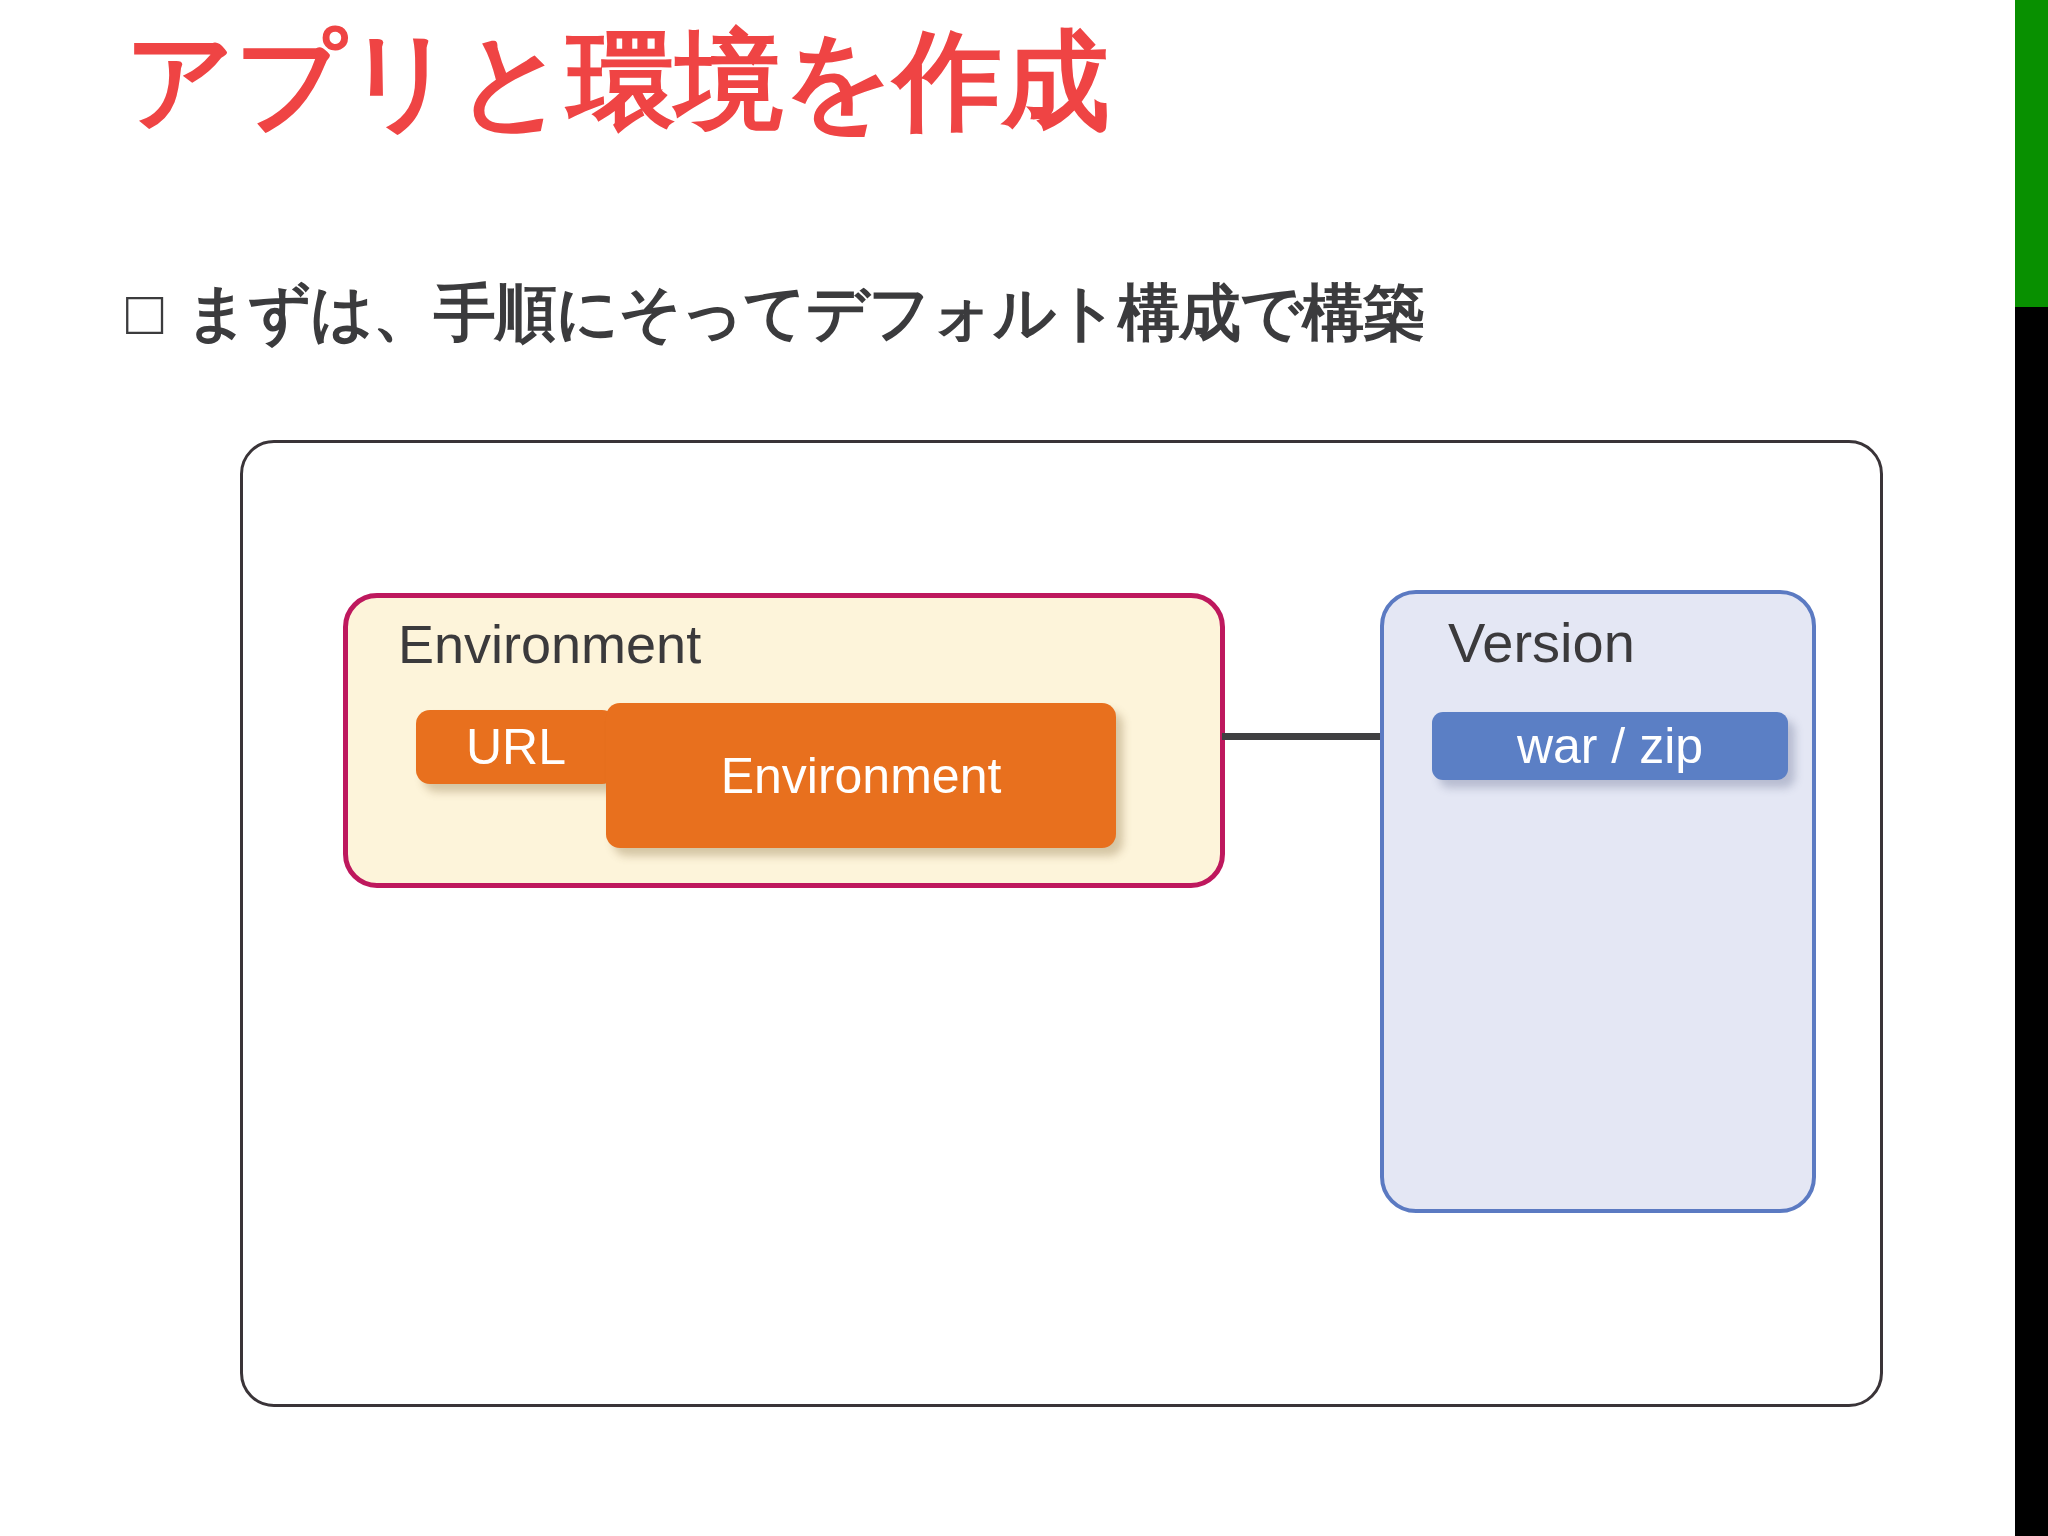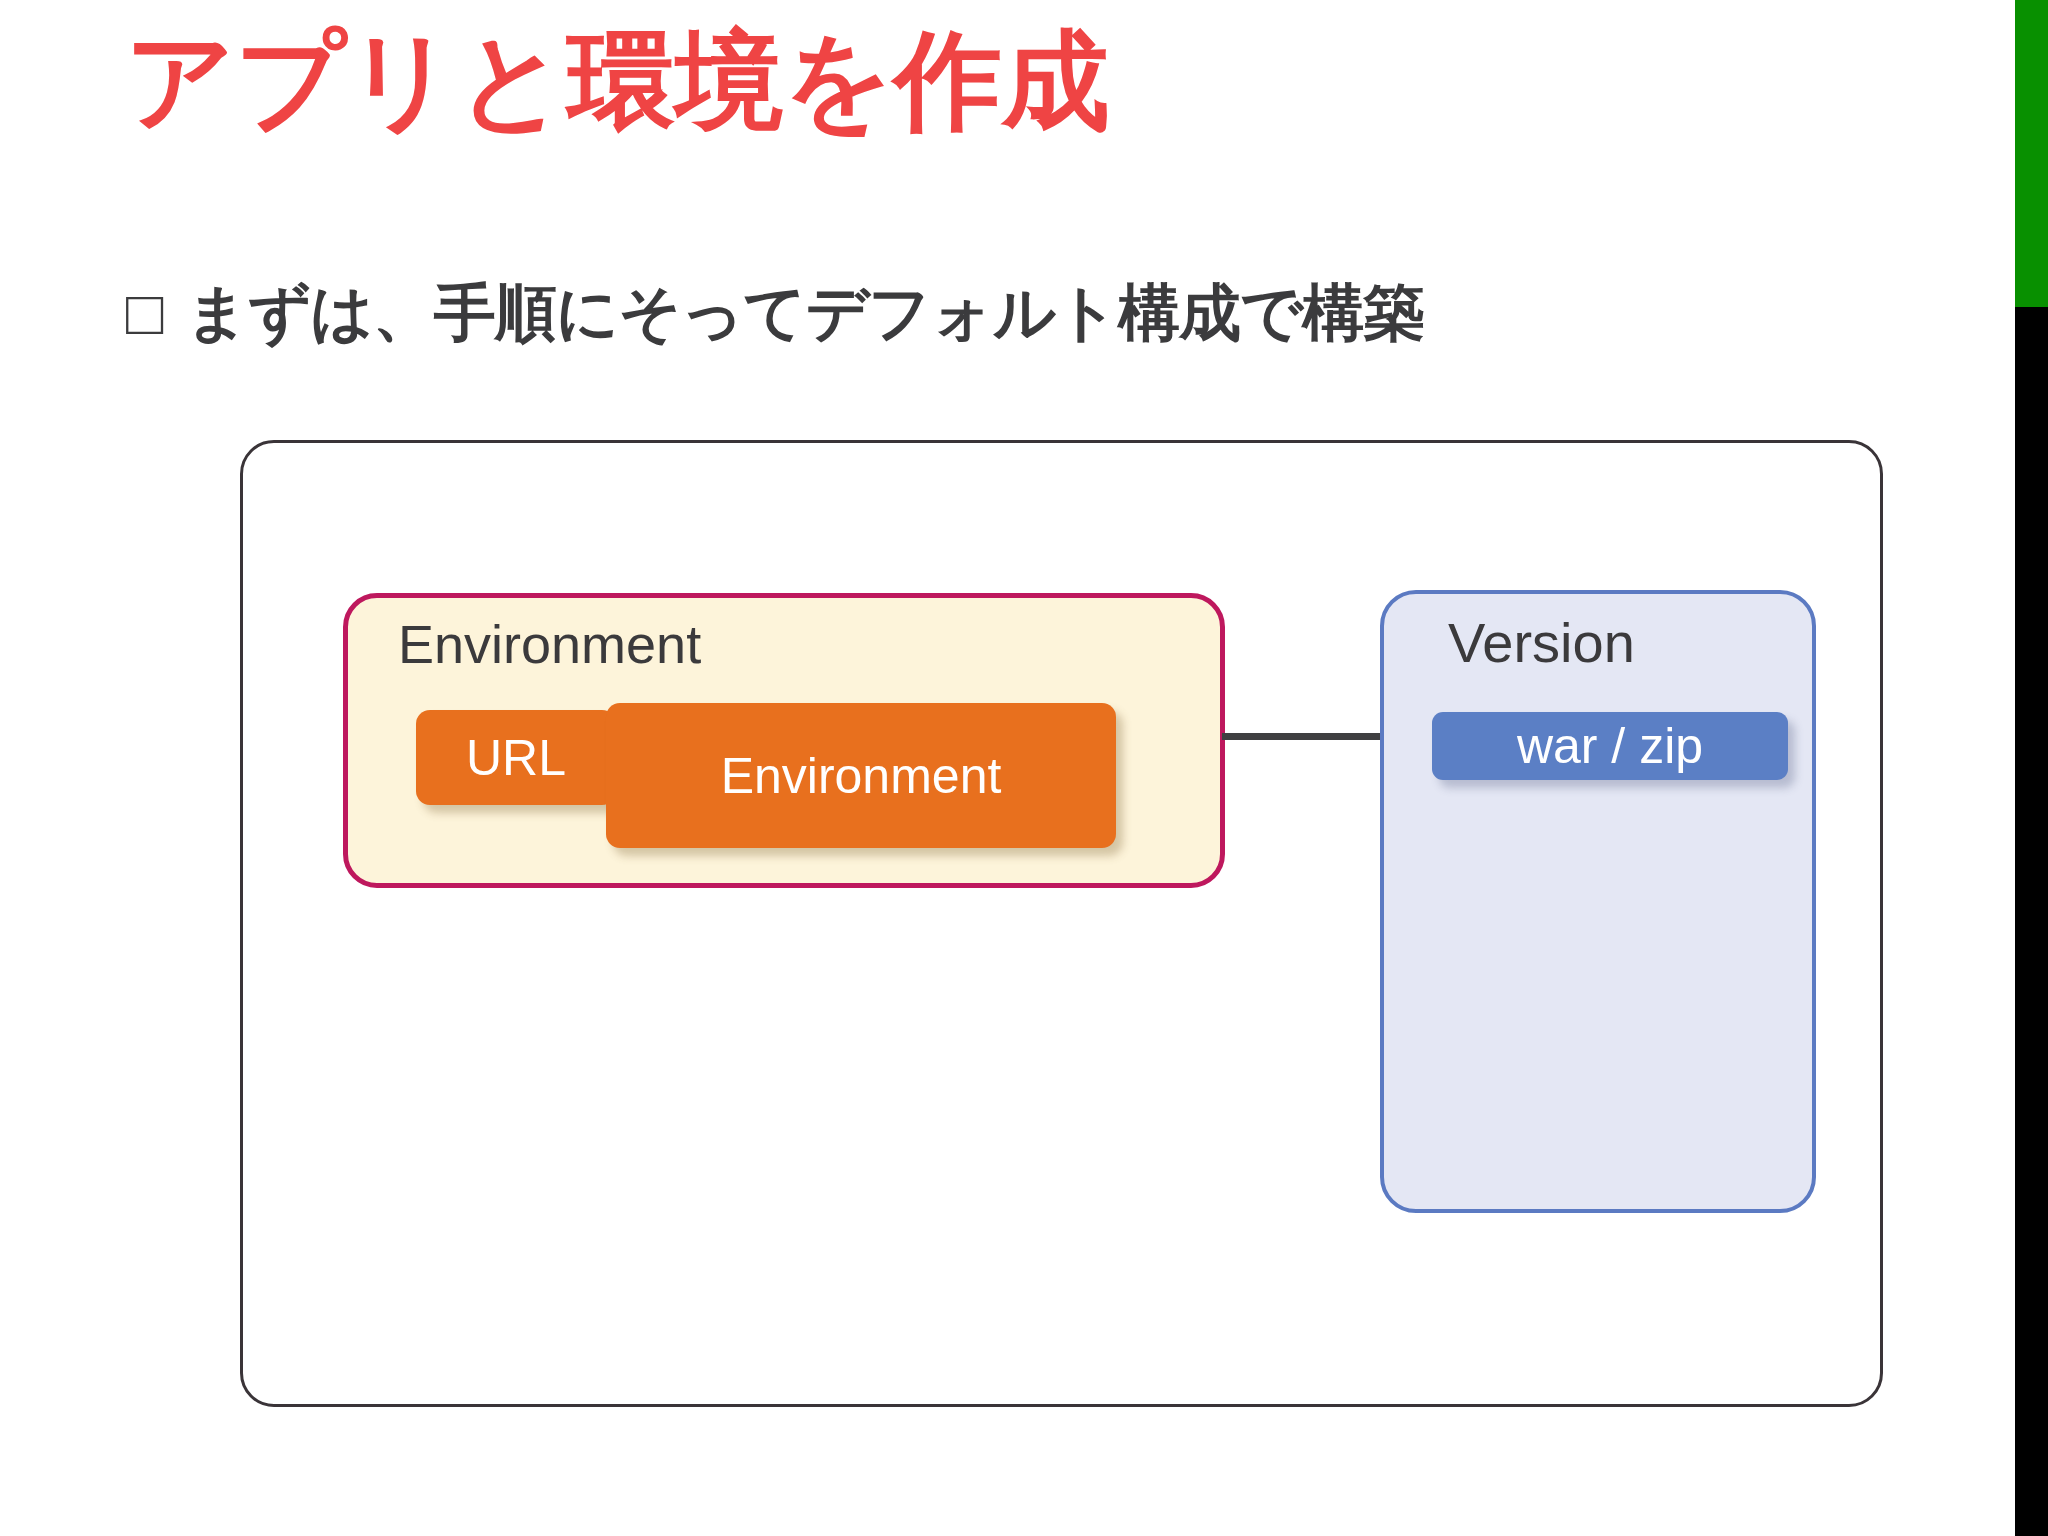--- a/index.html
+++ b/index.html
@@ -128,21 +128,21 @@
     justify-content: center;
     text-align: center;
     box-shadow: 7px 8px 9px rgba(120,90,40,0.30);
     font-size: 50px;
     line-height: 56px;
   }
   #url-pill {
     left: 68px;
     top: 112px;
     width: 200px;
-    height: 95px;
+    height: 74px;
   }
   #env-config-pill {
     left: 258px;
     top: 105px;
     width: 510px;
     height: 145px;
     flex-direction: column;
   }
   #env-config-pill .pill-line {
     display: block;

